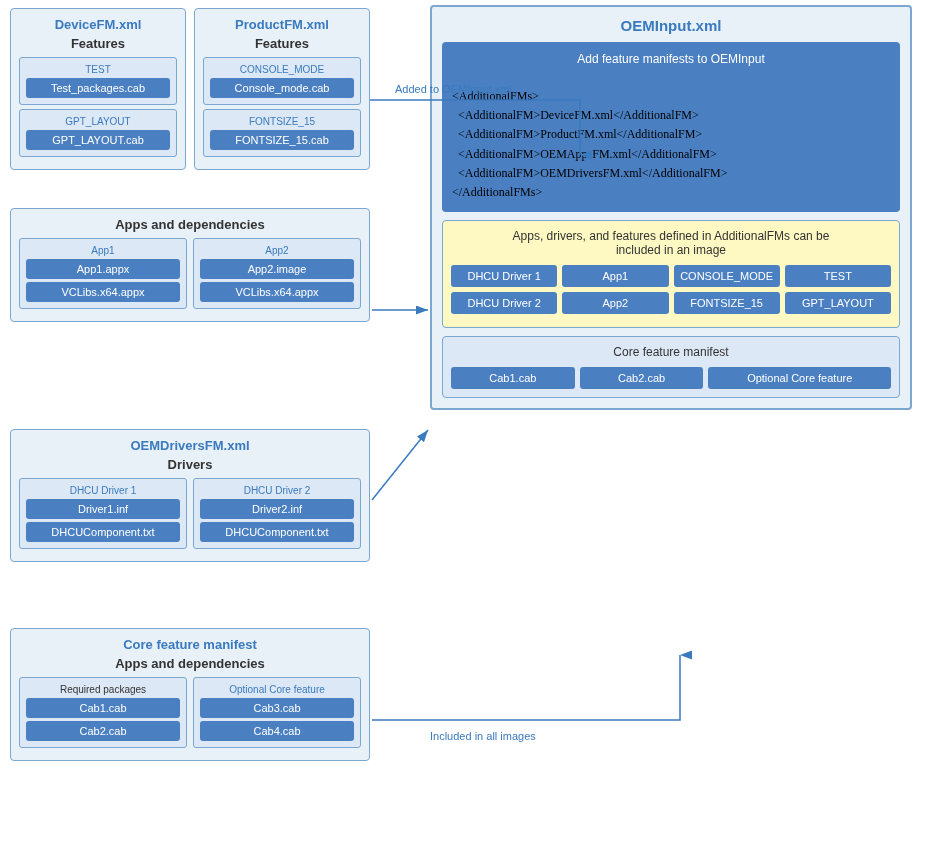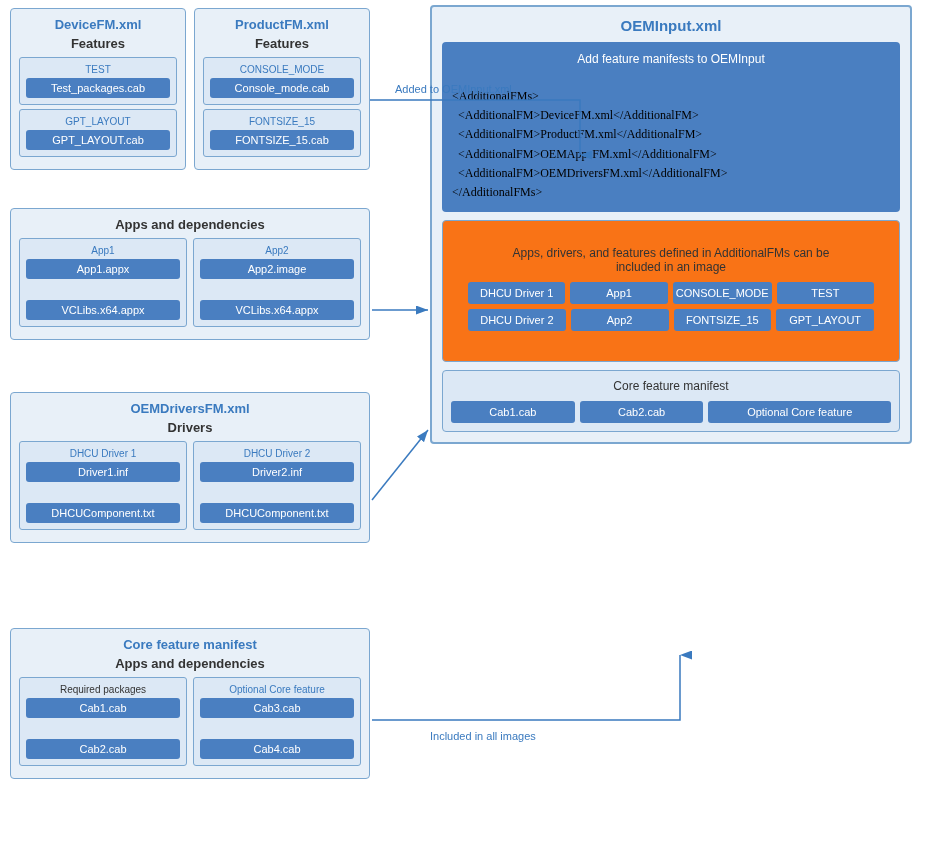--- a/index.html
+++ b/index.html
@@ -62,21 +62,21 @@
 
     .pkg-btn {
       display: block;
       width: 100%;
       background: #4a7fc1;
       color: #fff;
       font-size: 11px;
       text-align: center;
       padding: 4px 0;
       border-radius: 3px;
-      margin-bottom: 21px;
+      margin-bottom: 3px;
       border: none;
     }
     .pkg-btn:last-child { margin-bottom: 0; }
 
     
     .two-col {
       display: flex;
       gap: 6px;
     }
     .two-col > .feature-inner {
@@ -119,23 +119,23 @@
 
     .addfm-code {
       color: #000000;
       font-size: 12px;
       line-height: 1.6;
       font-family: Liberation Serif, serif;
     }
 
     .apps-section {
       border: 1.5px solid #7ba7d0;
-      background: #f97316;
-      border-radius: 4px;
-      padding: 25px;
+      background: #fef9c3;
+      border-radius: 4px;
+      padding: 8px;
       margin-bottom: 8px;
     }
 
     .apps-section-title {
       color: #333;
       font-size: 12px;
       text-align: center;
       margin-bottom: 8px;
     }
 
@@ -256,21 +256,21 @@
         <button class="pkg-btn">VCLibs.x64.appx</button>
       </div>
       <div class="feature-inner">
         <div class="feature-label">App2</div>
         <button class="pkg-btn">App2.image</button>
         <button class="pkg-btn">VCLibs.x64.appx</button>
       </div>
     </div>
   </div>
 
-  <div class="fm-box" style="position:absolute; left:10px; top:392px; width:360px;">
+  <div class="fm-box" style="position:absolute; left:10px; top:429px; width:360px;">
     <div class="fm-title">OEMDriversFM.xml</div>
     <div class="fm-subtitle">Drivers</div>
     <div class="two-col">
       <div class="feature-inner">
         <div class="feature-label">DHCU Driver 1</div>
         <button class="pkg-btn">Driver1.inf</button>
         <button class="pkg-btn">DHCUComponent.txt</button>
       </div>
       <div class="feature-inner">
         <div class="feature-label">DHCU Driver 2</div>

